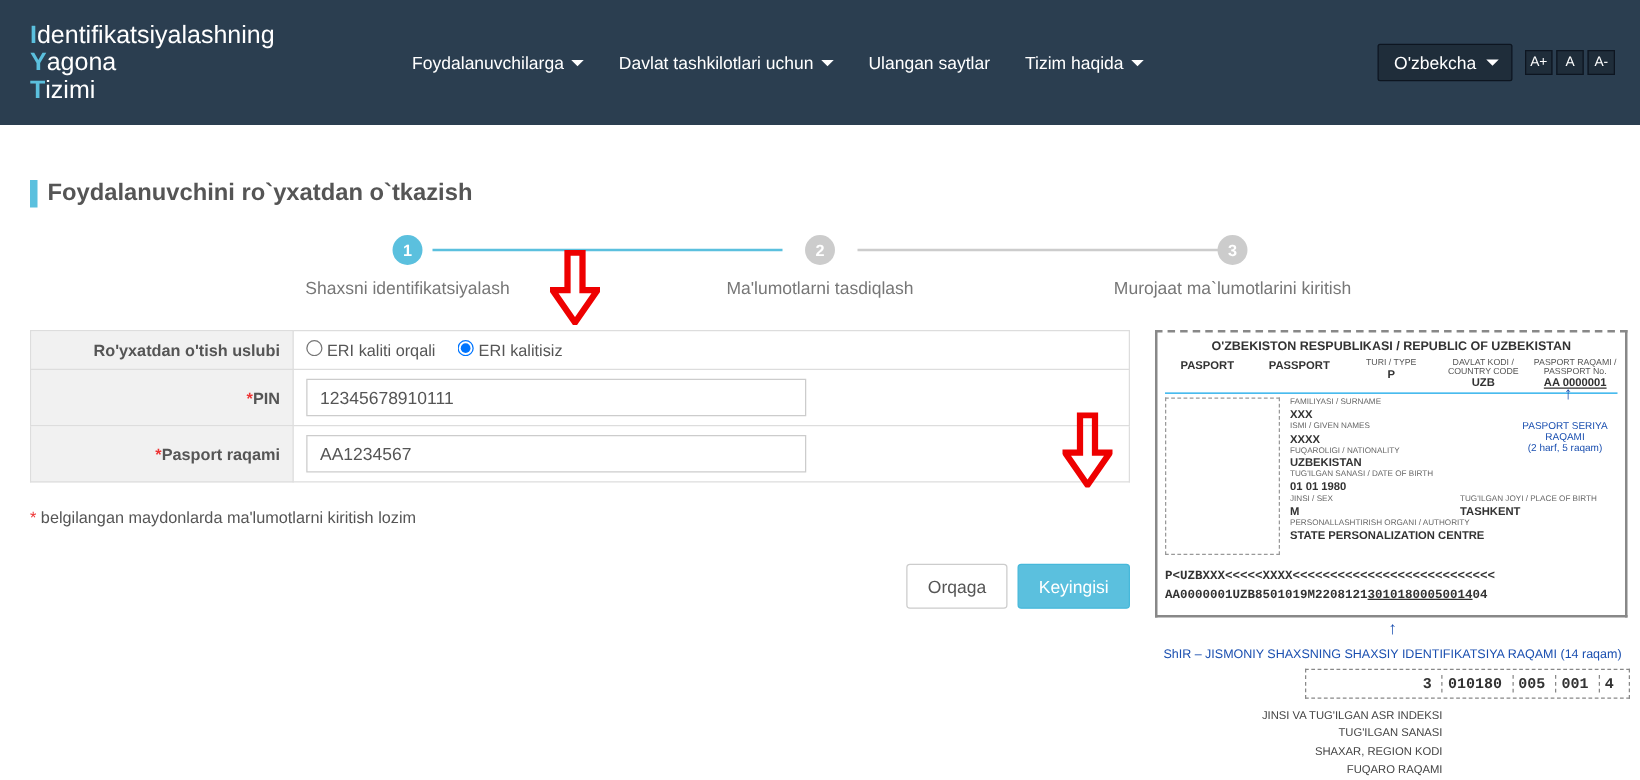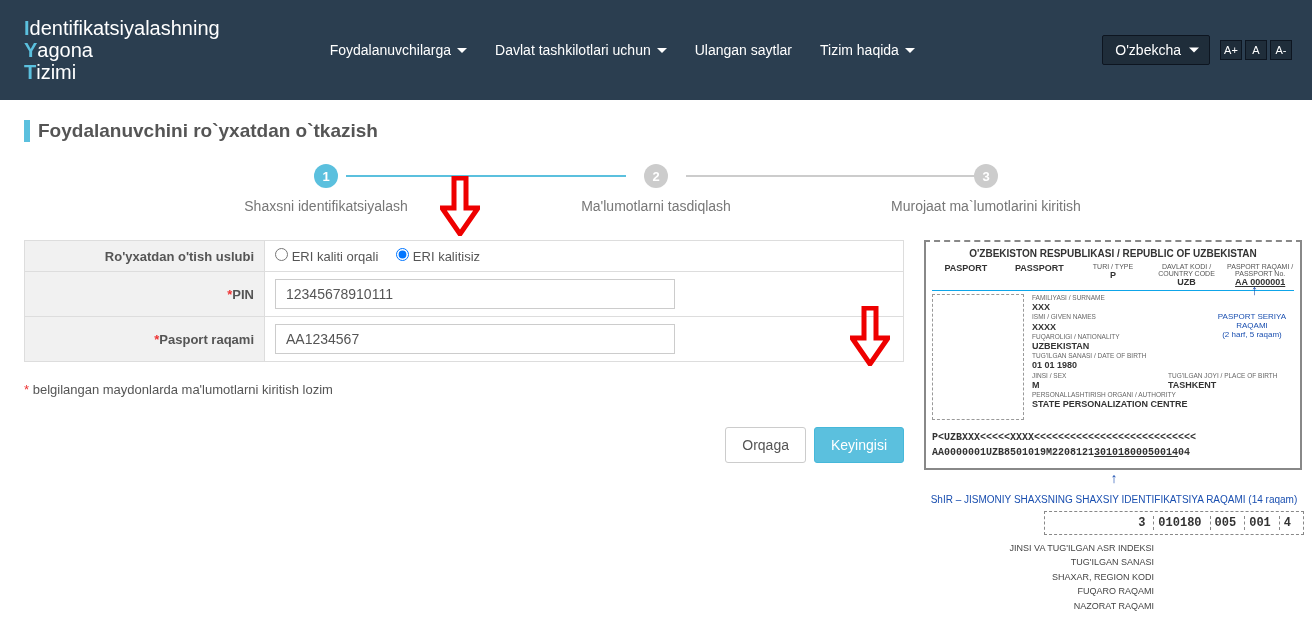--- a/index.html
+++ b/index.html
@@ -14,21 +14,21 @@
   .nav-item { color: #fff; display: flex; align-items: center; gap: 6px; cursor: pointer; white-space: nowrap; }
   .caret-down { width: 0; height: 0; border-left: 5px solid transparent; border-right: 5px solid transparent; border-top: 5px solid #fff; }
   .header-right { margin-left: auto; display: flex; align-items: center; gap: 10px; justify-content: center; }
   .lang-select { background: #1f2d3a; border: 1px solid #0d1520; color: #fff; padding: 6px 28px 6px 12px; position: relative; border-radius: 2px; }
   .lang-select .caret-down { position: absolute; right: 10px; top: 50%; transform: translateY(-50%); }
   .font-btns { display: flex; gap: 3px; }
   .font-btn { background: #1f2d3a; color: #fff; font-size: 11px; width: 22px; height: 20px; display: flex; align-items: center; justify-content: center; border: 1px solid #0d1520; cursor: pointer; }
 
   
   .page { padding: 20px 24px; }
-  .page-title-row { display: flex; align-items: center; gap: 8px; margin-bottom: 22px; }
+  .page-title-row { display: flex; align-items: center; gap: 8px; margin-bottom: 22px; margin-top: 24px; }
   .title-bar { width: 6px; height: 22px; background: #5bc0de; }
   .page-title { font-size: 19px; font-weight: bold; color: #555; }
 
   
   .stepper { display: flex; justify-content: space-between; margin: 0 auto 26px; max-width: 980px; position: relative; padding: 0 30px; }
   .stepper-line { position: absolute; top: 11px; height: 2px; background: #5bc0de; }
   .stepper-line.l1 { left: 180px; width: 280px; }
   .stepper-line.l2 { left: 520px; width: 300px; background: #ccc; }
   .step { display: flex; flex-direction: column; align-items: center; gap: 10px; z-index: 1; width: 260px; }
   .step-circle { width: 24px; height: 24px; border-radius: 50%; display: flex; align-items: center; justify-content: center; font-size: 13px; font-weight: bold; }
@@ -37,21 +37,21 @@
   .step-label { color: #777; font-size: 14px; text-align: center; }
 
   
   .content-row { display: flex; gap: 20px; align-items: flex-start; }
   .form-col { flex: 0 0 880px; position: relative; }
   .passport-col { flex: 0 0 380px; }
 
   
   .form-table { width: 100%; border-collapse: collapse; }
   .form-table td { border: 1px solid #ddd; padding: 7px 10px; vertical-align: middle; }
-  .form-table td.label { background: #f1f1f1; width: 240px; text-align: right; color: #555; font-size: 13px; font-weight: bold; }
+  .form-table td.label { background: #f1f1f1; width: 210px; text-align: right; color: #555; font-size: 13px; font-weight: bold; }
   .form-table td.label .req { color: #e33; }
   .radio-row label { margin-right: 14px; color: #555; font-size: 13px; }
   .form-input { width: 400px; padding: 6px 10px; border: 1px solid #ccc; font-size: 14px; color: #555; }
 
   .hint { color: #e33; }
   .hint-row { margin-top: 20px; font-size: 13px; color: #555; }
 
   .buttons { display: flex; justify-content: flex-end; gap: 8px; margin-top: 30px; }
   .btn { padding: 9px 16px; border: 1px solid #ccc; background: #fff; color: #555; border-radius: 3px; cursor: pointer; font-size: 14px; }
   .btn.primary { background: #5bc0de; border-color: #46b8da; color: #fff; }

